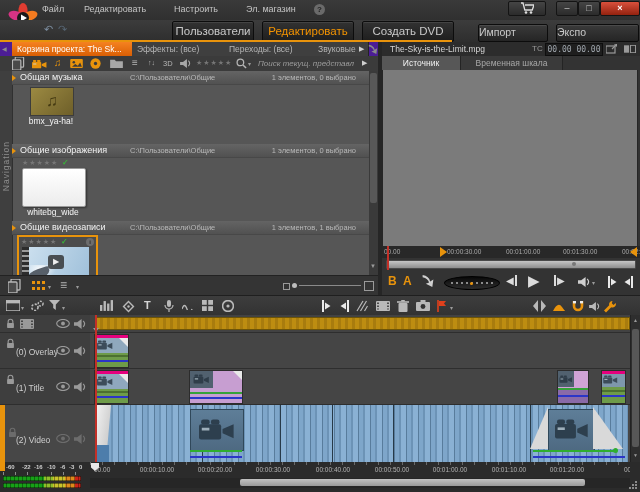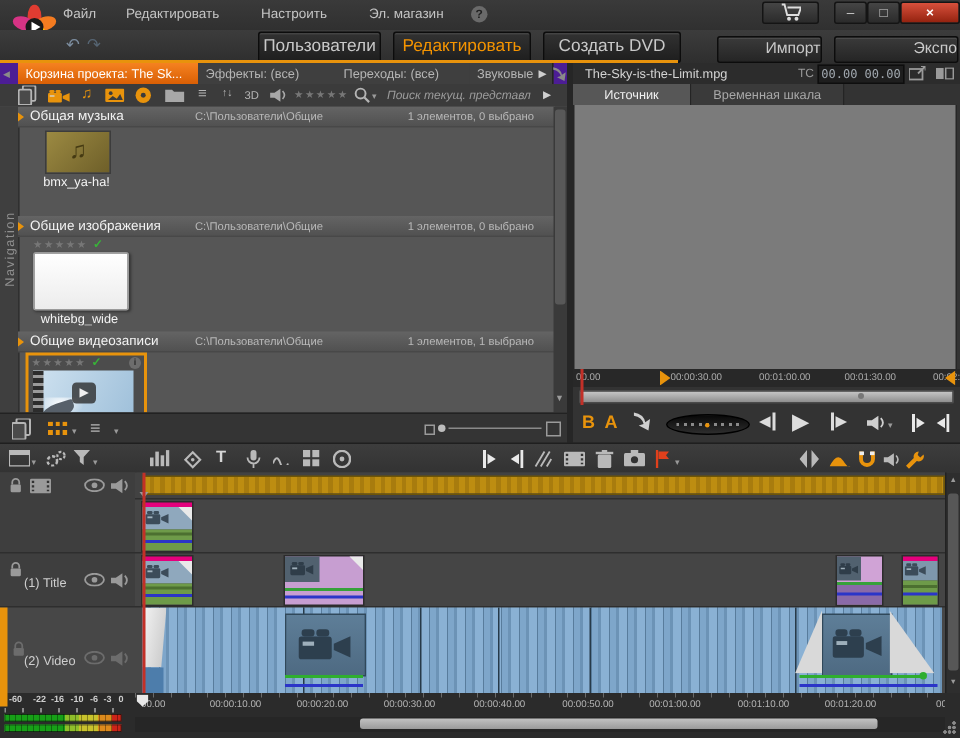--- a/index.html
+++ b/index.html
@@ -8,21 +8,21 @@
   .tx{white-space:nowrap;}
   .ic{display:block;}
   
   #menubar{left:0;top:0;width:640px;height:20px;background:linear-gradient(#3a3a3a,#303030);}
   .menu-item{top:4px;font-size:9px;color:#c4c4c4;cursor:default;}
   .winbtn{top:1px;height:13px;border:1px solid #141414;border-radius:2px;background:linear-gradient(#454545,#2b2b2b);text-align:center;font-size:9px;color:#cfcfcf;line-height:12px;}
   .winbtn.close{background:linear-gradient(#d8503c,#93220f);color:#fff;font-weight:bold;}
   #moderow{left:0;top:20px;width:640px;height:22px;background:linear-gradient(#3c3c3c,#2e2e2e);}
   .modebtn{top:1px;height:19px;background:linear-gradient(#323232,#1e1e1e);border:1px solid #0c0c0c;box-shadow:inset 0 1px rgba(255,255,255,.09);border-radius:2px;color:#c9c9c9;font-size:11.5px;text-align:center;line-height:18px;}
   .modebtn.active{color:#f59400;}
-  .smallbtn{top:4px;height:16px;background:linear-gradient(#3a3a3a,#252525);border:1px solid #0c0c0c;box-shadow:inset 0 1px rgba(255,255,255,.09);border-radius:2px;color:#c9c9c9;font-size:10.5px;text-align:right;line-height:15px;}
+  .smallbtn{top:4px;height:16px;background:linear-gradient(#3a3a3a,#252525);border:1px solid #0c0c0c;box-shadow:inset 0 1px rgba(255,255,255,.09);border-radius:2px;color:#c9c9c9;font-size:10.5px;text-align:left;line-height:15px;}
   #modeline{left:0;top:40px;width:452px;height:2px;background:#e8930c;}
   
   #library{left:0;top:42px;width:378px;height:253px;background:#555;}
   #libtabs{left:0;top:0;width:378px;height:14px;background:#4c1d95;}
   .libtab{top:0;height:14px;font-size:8.5px;line-height:14px;color:#b5b5b5;background:#3f3f3f;border-right:1px solid #232323;overflow:hidden;padding:0 5px;}
   .libtab.active{background:linear-gradient(#f58220,#d95f05);color:#fff;}
   #libtools{left:0;top:14px;width:378px;height:15px;background:#3b3b3b;border-bottom:1px solid #2a2a2a;}
   #libcontent{left:0;top:29px;width:378px;height:204px;background:#565656;overflow:hidden;}
   .sechdr{left:12px;width:358px;height:13px;background:linear-gradient(#646464,#515151);border-bottom:1px solid #484848;}
   .sechdr .t{position:absolute;left:8px;top:1px;font-size:9px;color:#f2f2f2;}
@@ -521,20 +521,32 @@
         <svg class="ic" style="position:absolute;left:20px;top:4px;color:#9a9a9a" width="14" height="10" viewBox="0 0 14 10">
             <use href="#i-film"></use>
           </svg>
         <svg class="ic" style="position:absolute;left:56px;top:4px;color:#9a9a9a" width="14" height="9" viewBox="0 0 14 9">
             <use href="#i-eye"></use>
           </svg>
         <svg class="ic" style="position:absolute;left:74px;top:4px;color:#9a9a9a" width="12" height="10" viewBox="0 0 12 10">
             <use href="#i-spk"></use>
           </svg>
       </div>
+      <div class="a trow" style="top:17px;height:36px">
+        <svg class="ic" style="position:absolute;left:6px;top:5px;color:#9a9a9a" width="9" height="11" viewBox="0 0 10 11">
+            <use href="#i-lock"></use>
+          </svg>
+        <span class="tname tx" style="top:14px">(0) Overlay</span>
+        <svg class="ic" style="position:absolute;left:56px;top:13px;color:#9a9a9a" width="14" height="9" viewBox="0 0 14 9">
+            <use href="#i-eye"></use>
+          </svg>
+        <svg class="ic" style="position:absolute;left:74px;top:13px;color:#9a9a9a" width="12" height="10" viewBox="0 0 12 10">
+            <use href="#i-spk"></use>
+          </svg>
+      </div>
       <div class="a trow" style="top:53px;height:36px">
         <svg class="ic" style="position:absolute;left:6px;top:5px;color:#9a9a9a" width="9" height="11" viewBox="0 0 10 11">
             <use href="#i-lock"></use>
           </svg>
         <span class="tname tx" style="top:14px">(1) Title</span>
         <svg class="ic" style="position:absolute;left:56px;top:13px;color:#9a9a9a" width="14" height="9" viewBox="0 0 14 9">
             <use href="#i-eye"></use>
           </svg>
         <svg class="ic" style="position:absolute;left:74px;top:13px;color:#9a9a9a" width="12" height="10" viewBox="0 0 12 10">
             <use href="#i-spk"></use>

